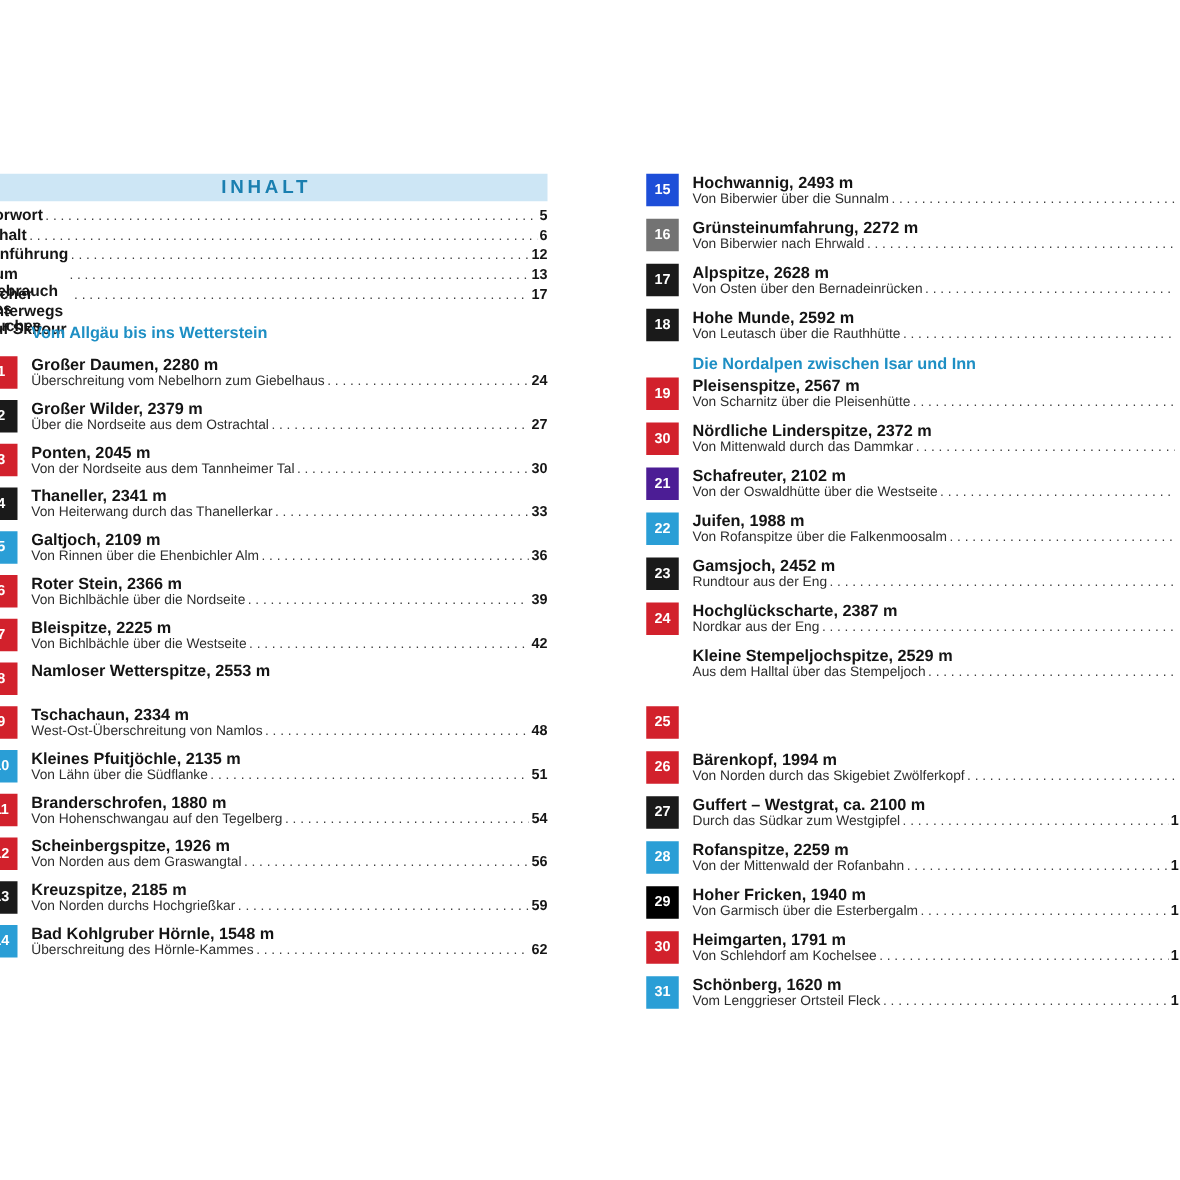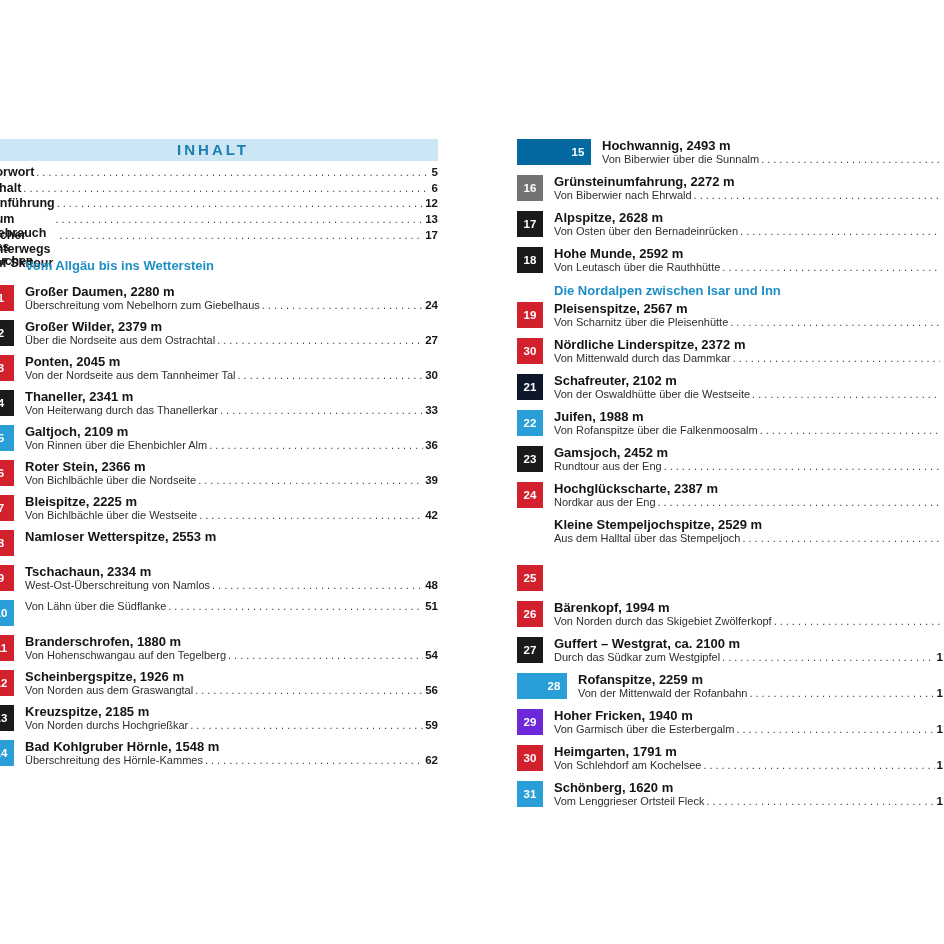--- a/index.html
+++ b/index.html
@@ -234,20 +234,21 @@
               <span>West-Ost-Überschreitung von Namlos</span>
               <span class="leader"></span>
               <span class="pnum">48</span>
             </div>
           </div>
         </div>
 
         <div class="entry">
           <div class="badge" style="background: rgb(42, 158, 214);">10</div>
           <div class="entry-body">
+            <div class="entry-title">Kleines Pfuitjöchle, 2135 m</div>
             <div class="sub-row">
               <span>Von Lähn über die Südflanke</span>
               <span class="leader"></span>
               <span class="pnum">51</span>
             </div>
           </div>
         </div>
 
         <div class="entry">
           <div class="badge" style="background: rgb(210, 33, 44);">11</div>
@@ -296,21 +297,21 @@
             </div>
           </div>
         </div>
       </div>
   </div>
 
   <div class="page right">
     <div class="entries entries-top">
 
         <div class="entry">
-          <div class="badge" style="background: #0369a1; padding-left: 48px;">15</div>
+          <div class="badge" style="background: #1d4ed8;">15</div>
           <div class="entry-body">
             <div class="entry-title">Hochwannig, 2493 m</div>
             <div class="sub-row">
               <span>Von Biberwier über die Sunnalm</span>
               <span class="leader"></span>
               <span class="pnum"></span>
             </div>
           </div>
         </div>
 
@@ -373,21 +374,21 @@
             <div class="entry-title">Nördliche Linderspitze, 2372 m</div>
             <div class="sub-row">
               <span>Von Mittenwald durch das Dammkar</span>
               <span class="leader"></span>
               <span class="pnum"></span>
             </div>
           </div>
         </div>
 
         <div class="entry">
-          <div class="badge" style="background: #0f172a;">21</div>
+          <div class="badge" style="background: #4c1d95;">21</div>
           <div class="entry-body">
             <div class="entry-title">Schafreuter, 2102 m</div>
             <div class="sub-row">
               <span>Von der Oswaldhütte über die Westseite</span>
               <span class="leader"></span>
               <span class="pnum"></span>
             </div>
           </div>
         </div>
 
@@ -457,33 +458,33 @@
             <div class="entry-title">Guffert – Westgrat, ca. 2100 m</div>
             <div class="sub-row">
               <span>Durch das Südkar zum Westgipfel</span>
               <span class="leader"></span>
               <span class="pnum">1</span>
             </div>
           </div>
         </div>
 
         <div class="entry">
-          <div class="badge" style="background: rgb(42, 158, 214); padding-left: 24px;">28</div>
+          <div class="badge" style="background: rgb(42, 158, 214);">28</div>
           <div class="entry-body">
             <div class="entry-title">Rofanspitze, 2259 m</div>
             <div class="sub-row">
               <span>Von der Mittenwald der Rofanbahn</span>
               <span class="leader"></span>
               <span class="pnum">1</span>
             </div>
           </div>
         </div>
 
         <div class="entry">
-          <div class="badge" style="background: #6d28d9;">29</div>
+          <div class="badge" style="background: #000000;">29</div>
           <div class="entry-body">
             <div class="entry-title">Hoher Fricken, 1940 m</div>
             <div class="sub-row">
               <span>Von Garmisch über die Esterbergalm</span>
               <span class="leader"></span>
               <span class="pnum">1</span>
             </div>
           </div>
         </div>
 

